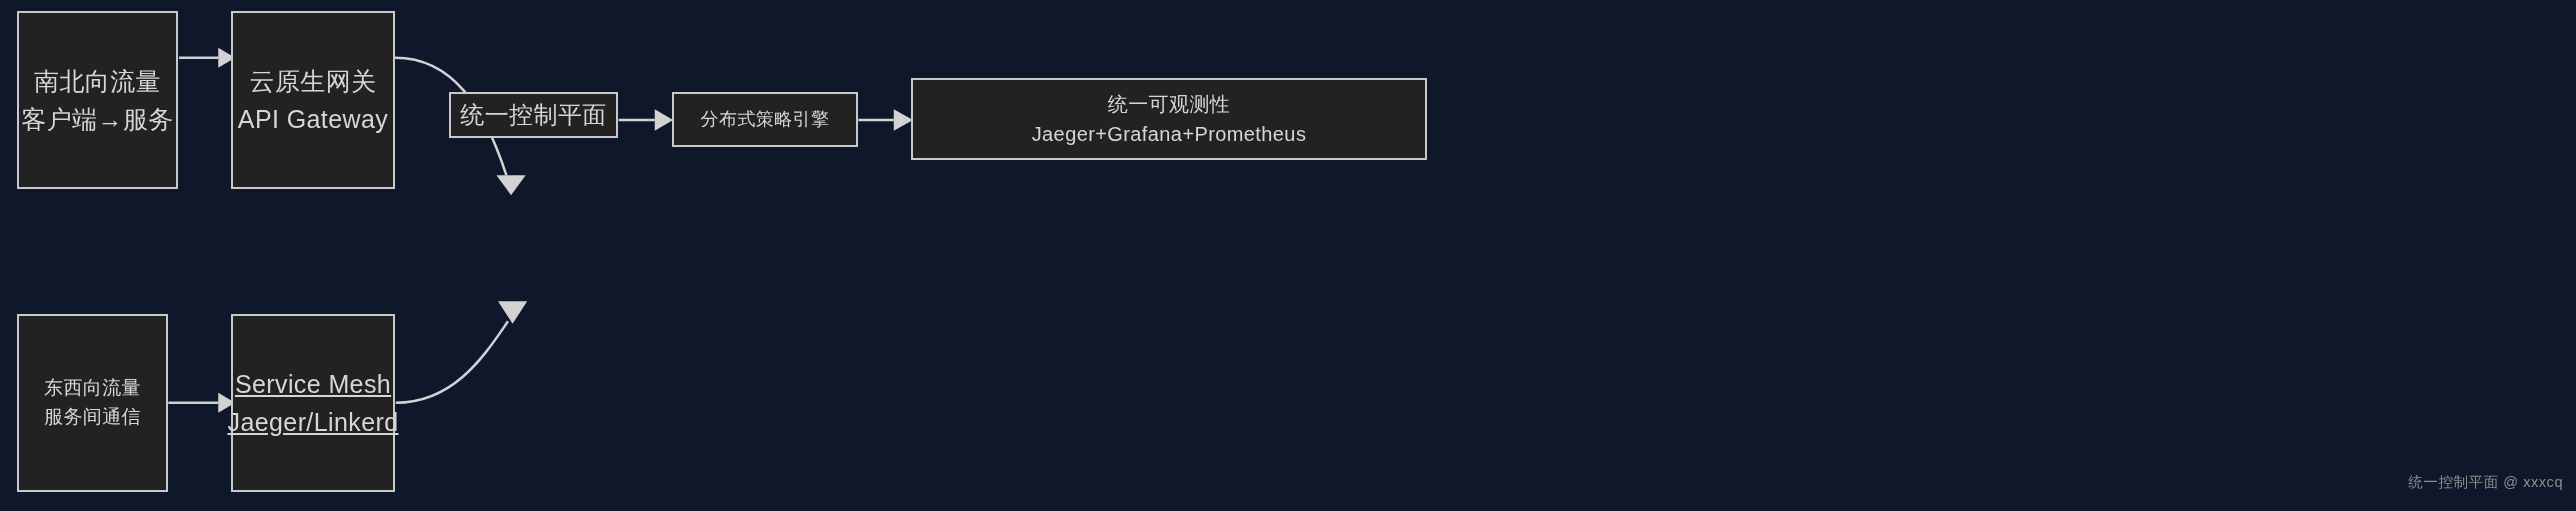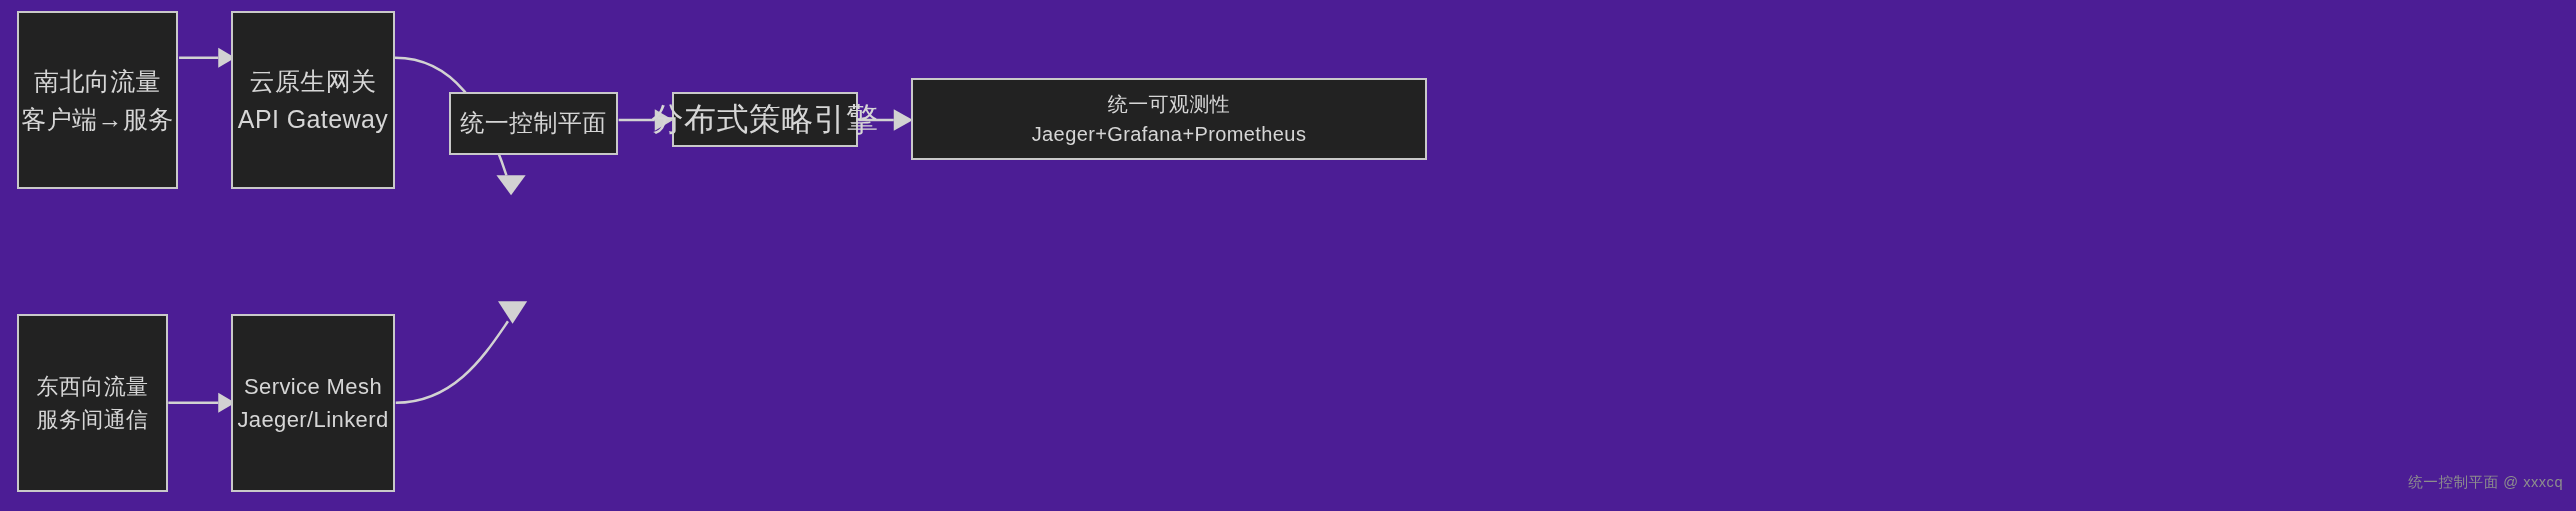--- a/index.html
+++ b/index.html
@@ -8,21 +8,21 @@
     padding: 0;
     background: #000000;
   }
   body {
     font-family: "Liberation Sans", "DejaVu Sans", sans-serif;
   }
   #canvas {
     position: relative;
     width: 2576px;
     height: 512px;
-    background: #4c1d95;
+    background: #0f172a;
     overflow: hidden;
   }
   .node {
     position: absolute;
     box-sizing: border-box;
     background: #222222;
     border: 2.3px solid #c9c9c9;
     color: #d6d6d6;
     display: flex;
     flex-direction: column;
@@ -33,24 +33,24 @@
     letter-spacing: 0.4px;
     font-weight: 400;
   }
   .node .line {
     display: block;
     white-space: nowrap;
   }
   
   #node-north-south { left: 17px;   top: 10.8px;  width: 161px; height: 178px; font-size: 25px; }
   #node-api-gateway { left: 231px;  top: 10.8px;  width: 164px; height: 178px; font-size: 25px; justify-content: center; }
-  #node-east-west   { left: 17px;   top: 314px; width: 151px; height: 178px; font-size: 22px; }
-  #node-service-mesh{ left: 231px;  top: 314px; width: 164px; height: 178px; font-size: 22px; }
-  #node-control-plane { left: 449px; top: 92px; width: 169px; height: 63px; font-size: 24px; }
-  #node-policy-engine { left: 672px; top: 92px; width: 186px; height: 55px; font-size: 32px; }
+  #node-east-west   { left: 17px;   top: 314px; width: 151px; height: 178px; font-size: 19px; }
+  #node-service-mesh{ left: 231px;  top: 314px; width: 164px; height: 178px; font-size: 25px; text-decoration: underline; }
+  #node-control-plane { left: 449px; top: 92px; width: 169px; height: 46px; font-size: 24px; }
+  #node-policy-engine { left: 672px; top: 92px; width: 186px; height: 55px; font-size: 18px; }
   #node-observability { left: 911px; top: 78px; width: 516px; height: 82px; font-size: 20px; }
 
   
   #connectors {
     position: absolute;
     left: 0; top: 0;
     width: 2576px;
     height: 512px;
     pointer-events: none;
   }

